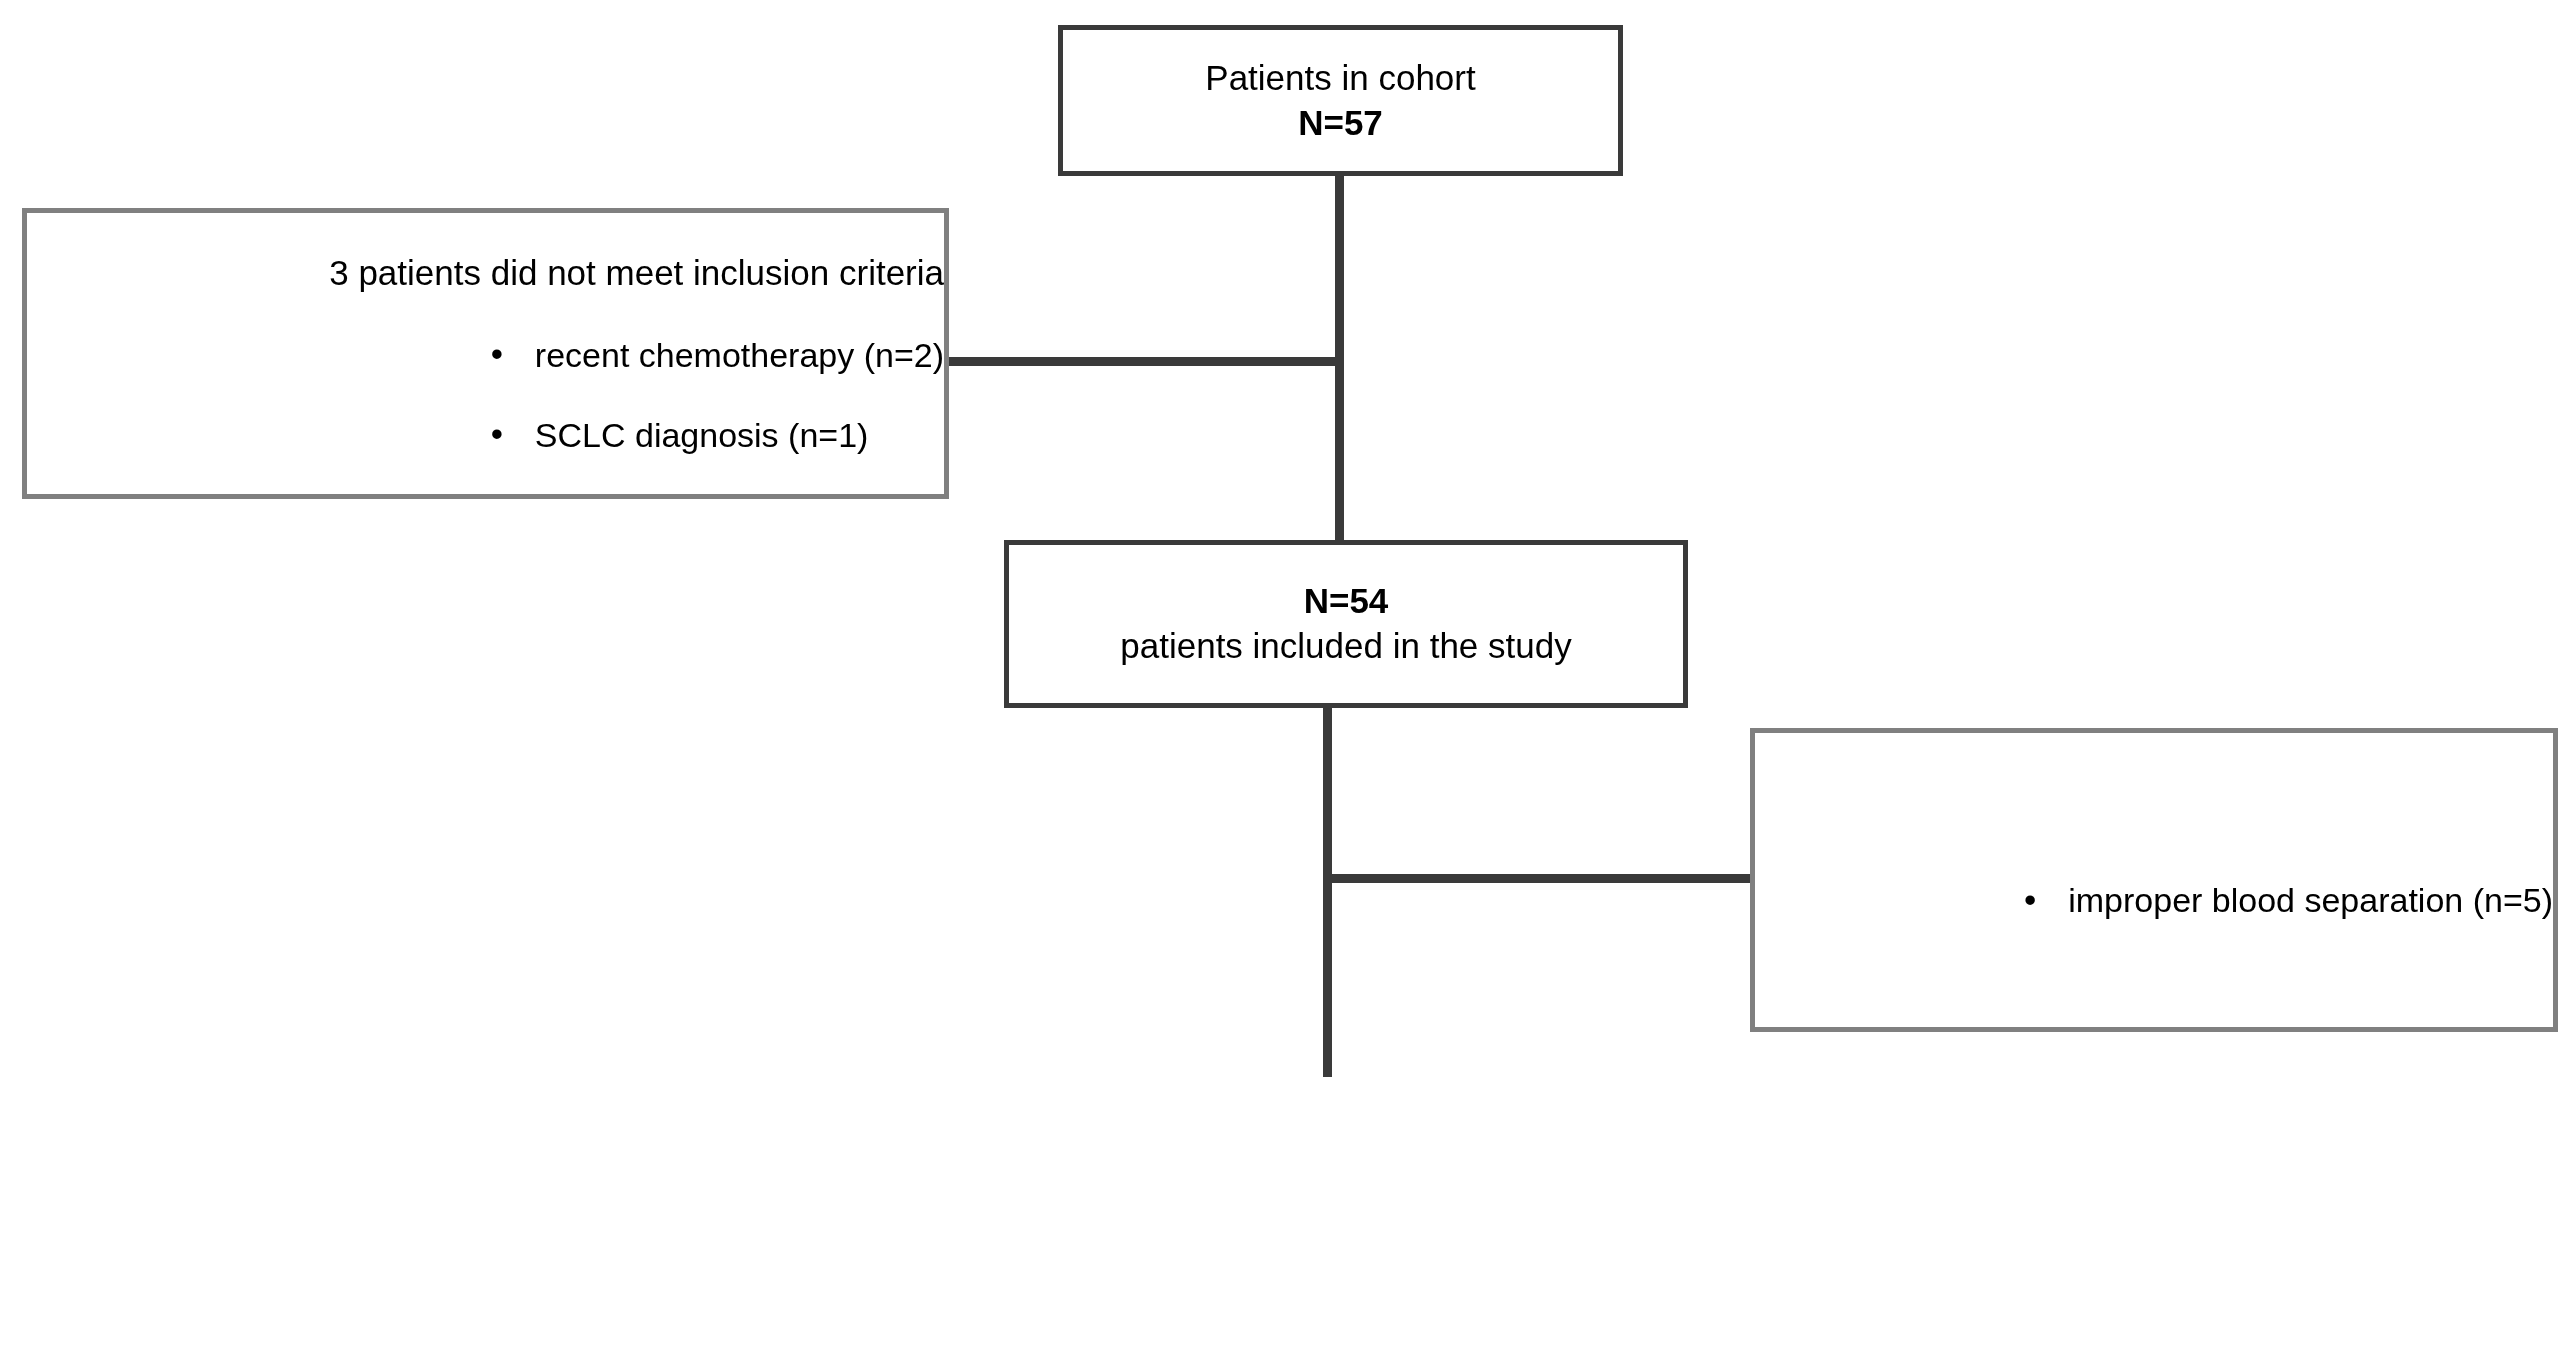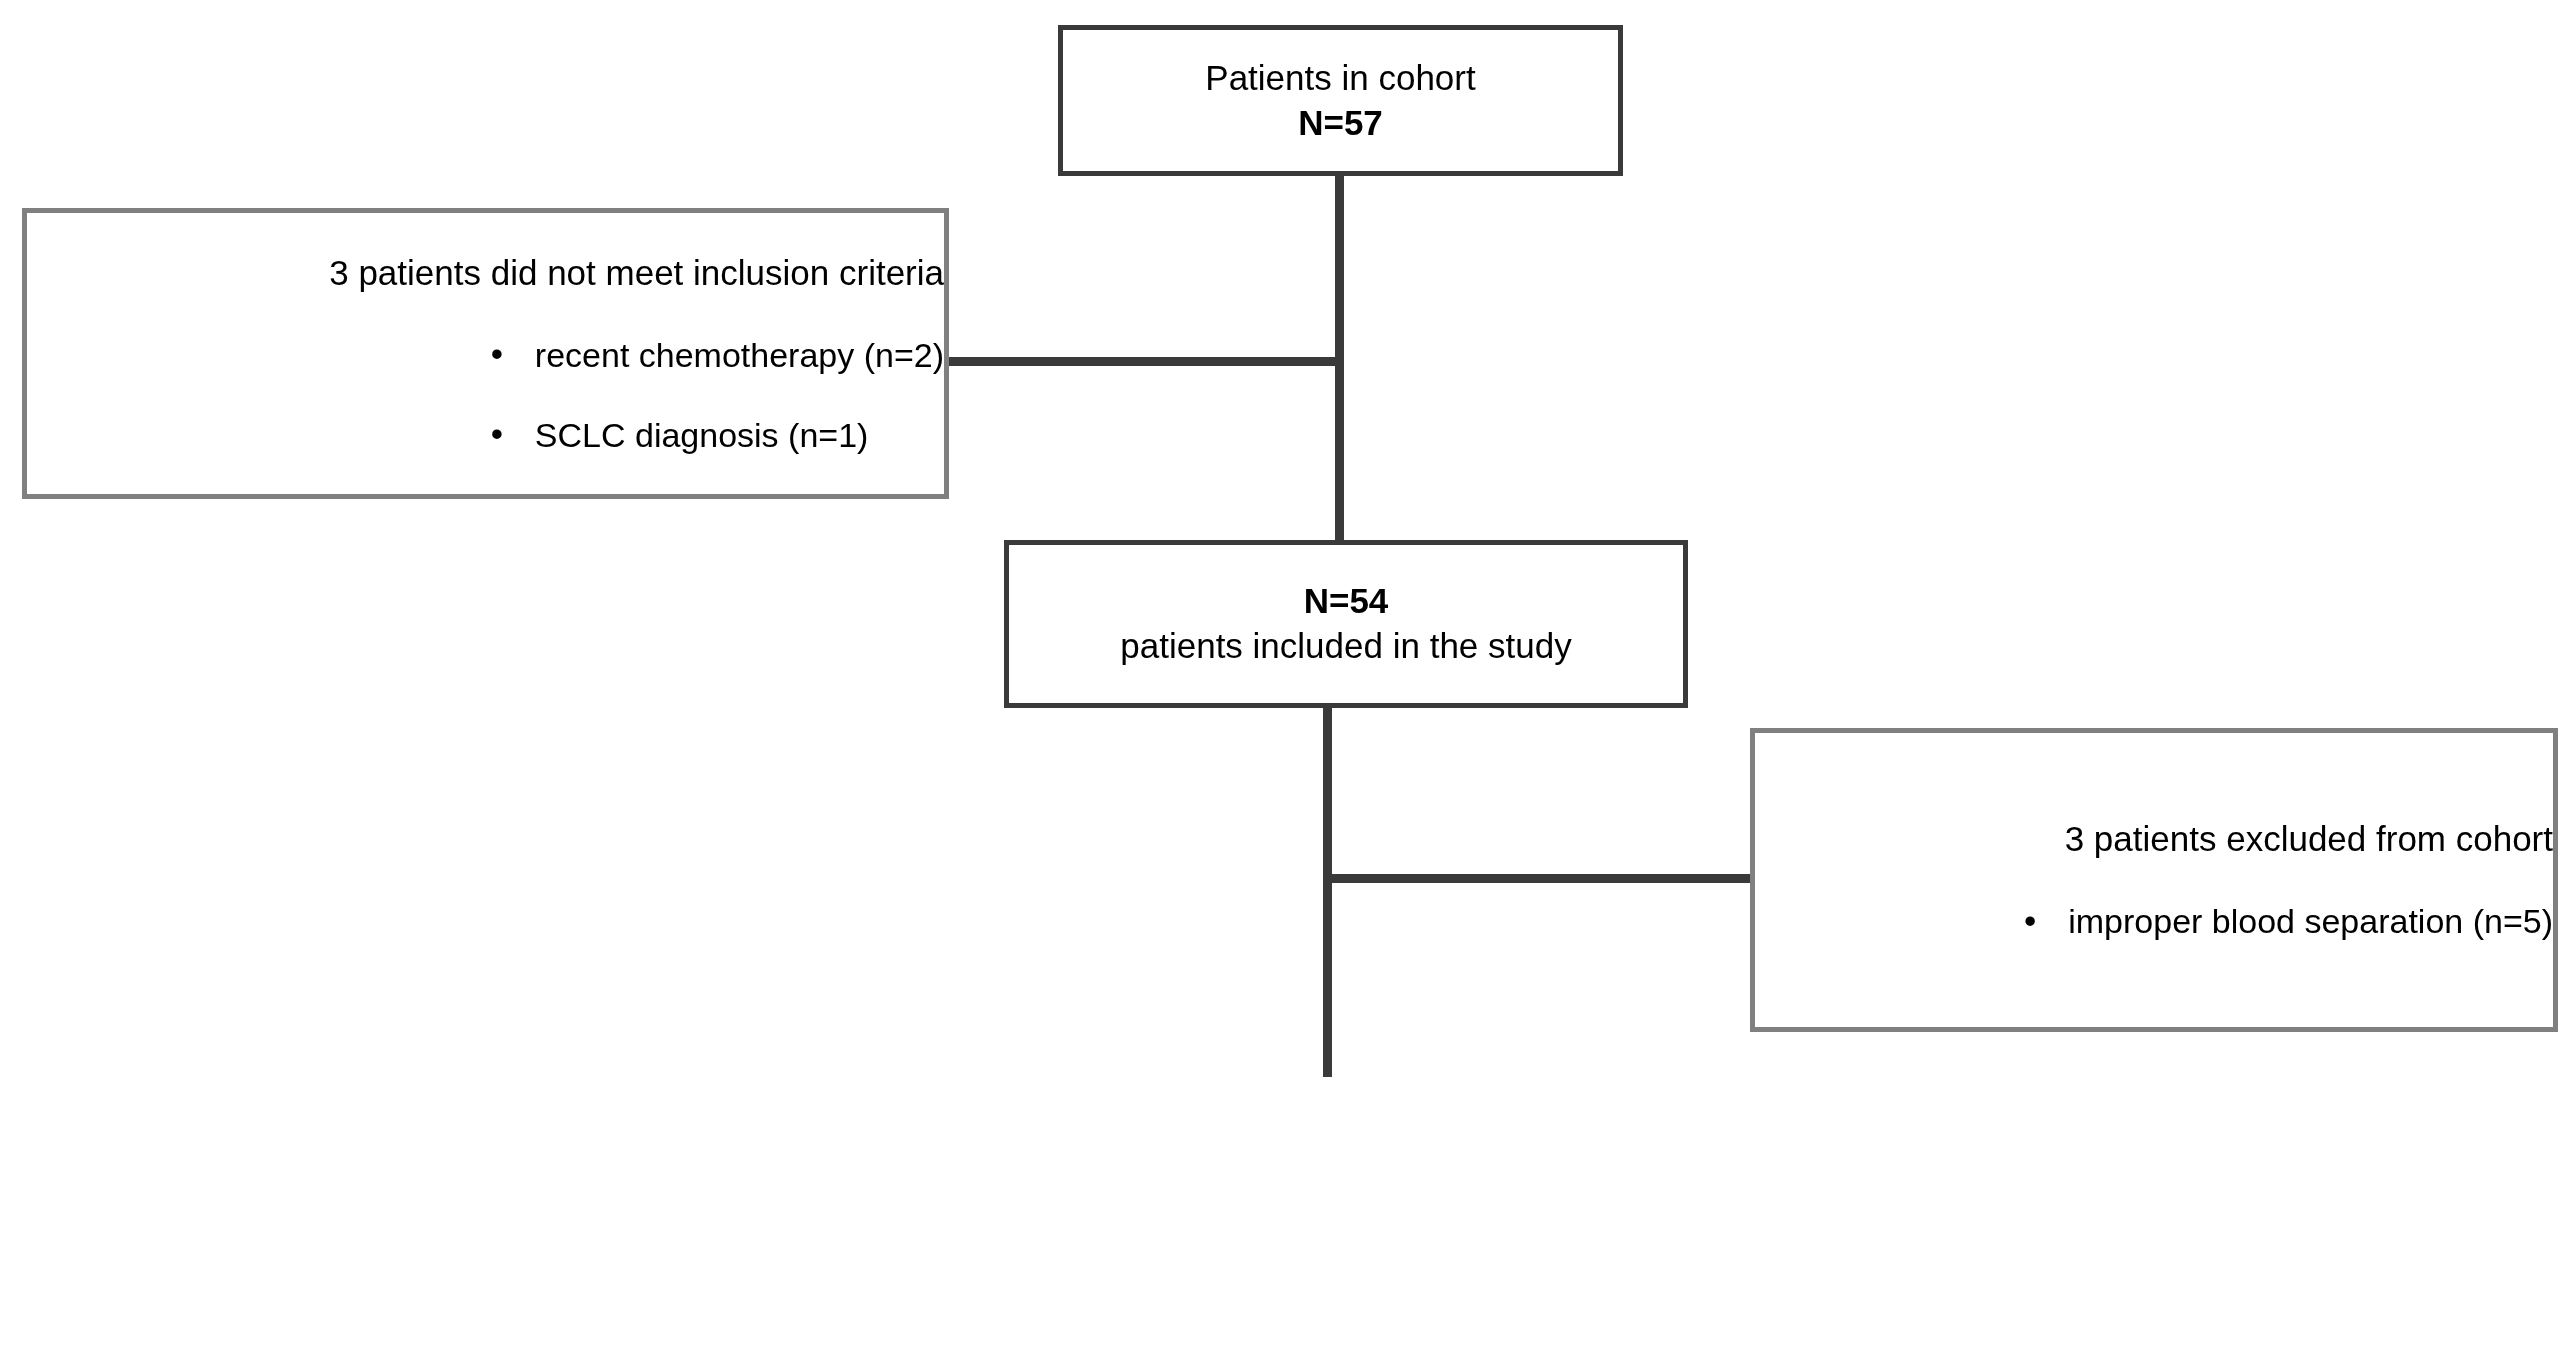--- a/index.html
+++ b/index.html
@@ -105,21 +105,20 @@
       <li style="margin-top:39px;">SCLC diagnosis (n=1)</li>
     </ul>
   </div>
 
   <div class="fbox dark" style="left:1004px; top:540px; width:684px; height:168px;">
     <div class="line center bold">N=54</div>
     <div class="line center">patients included in the study</div>
   </div>
 
   <div class="fbox gray" style="left:1750px; top:728px; width:808px; height:304px;">
-    <div class="excl-head">3 patients excluded from cohort</div>
     <div class="sp-lg"></div>
     <ul class="bullets">
       <li>improper blood separation (n=5)</li>
     </ul>
   </div>
 
 
 </div>
 
 

